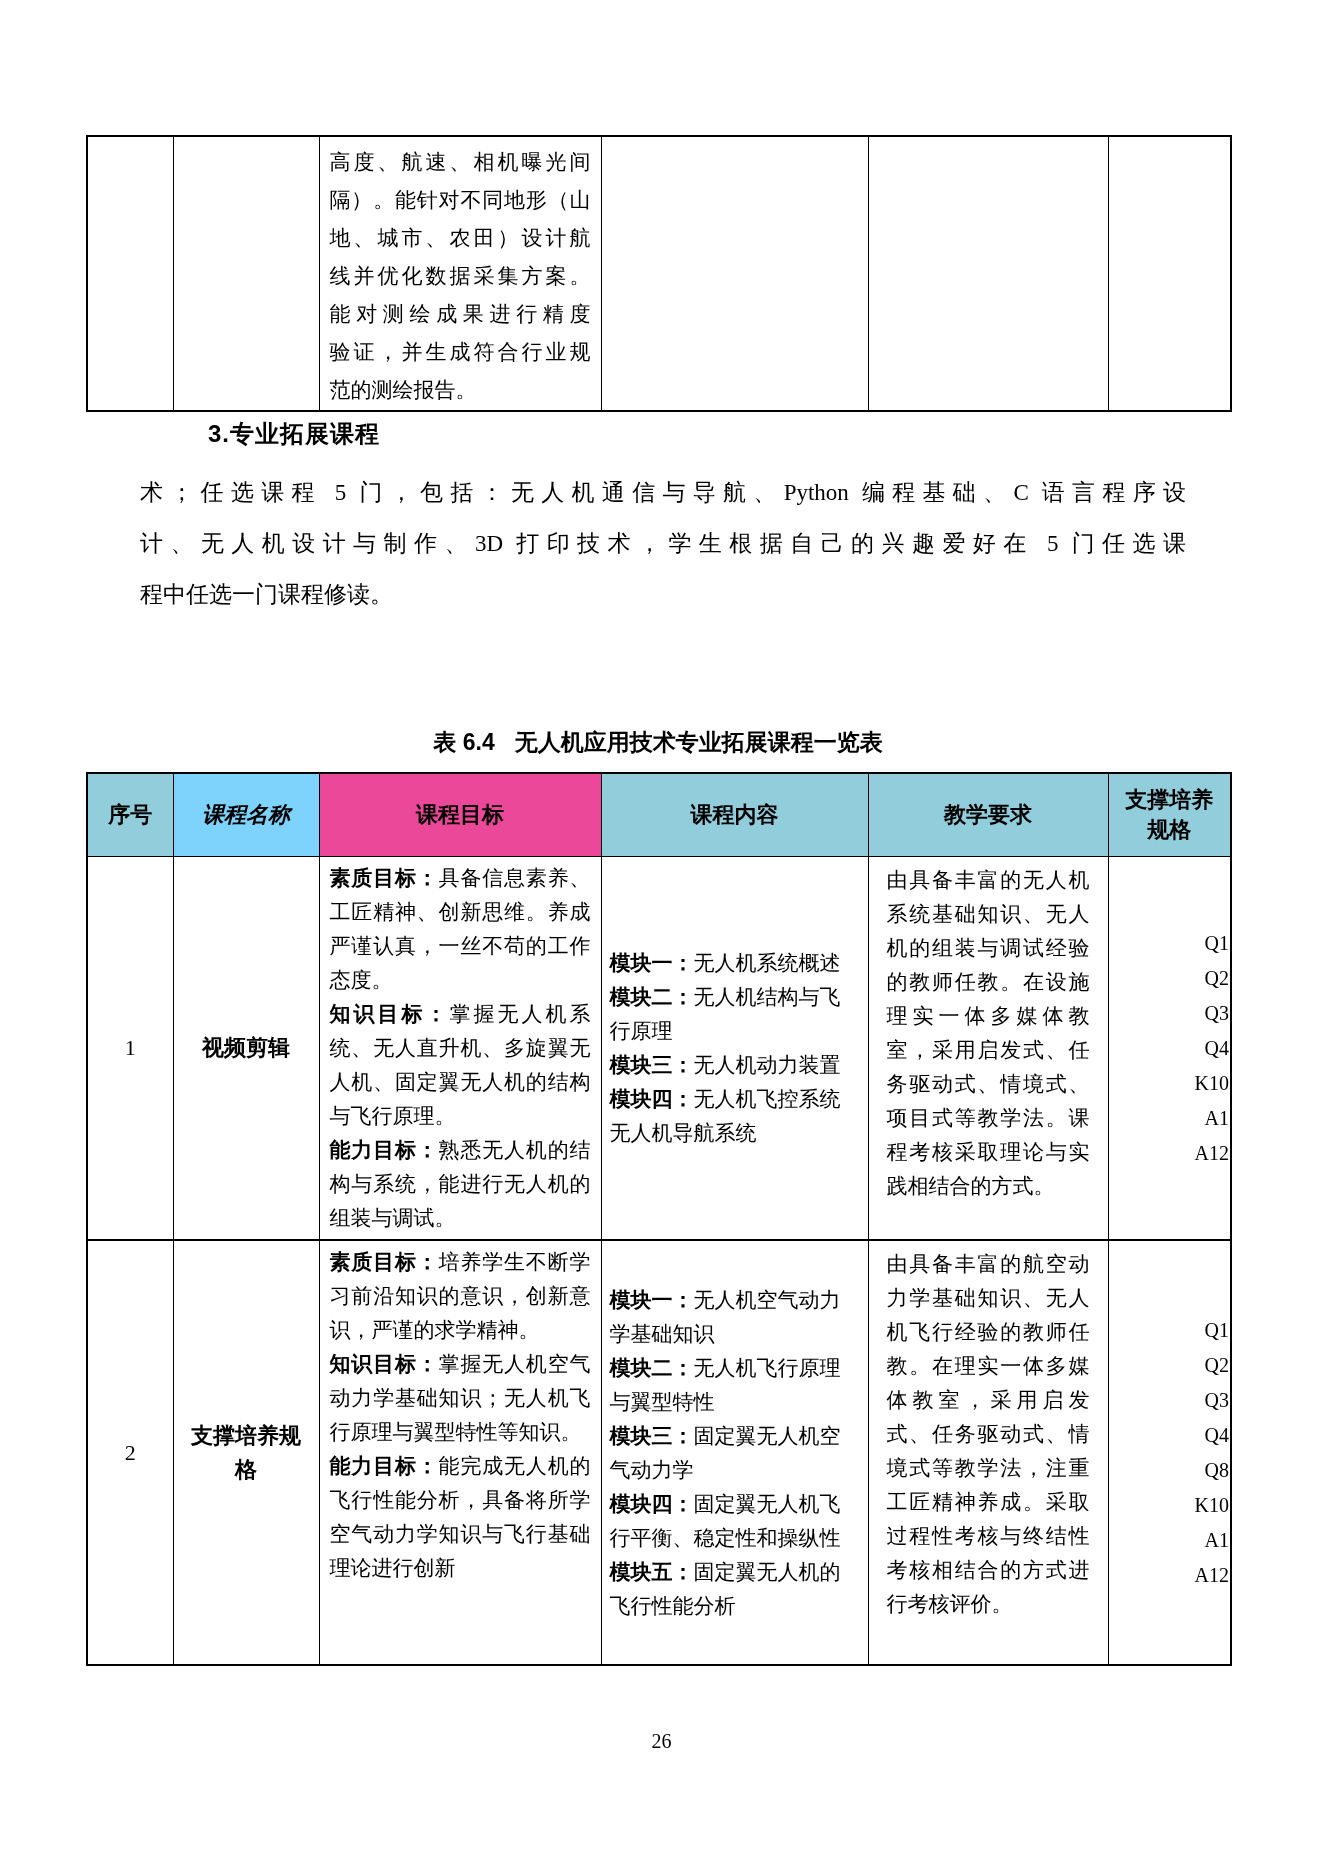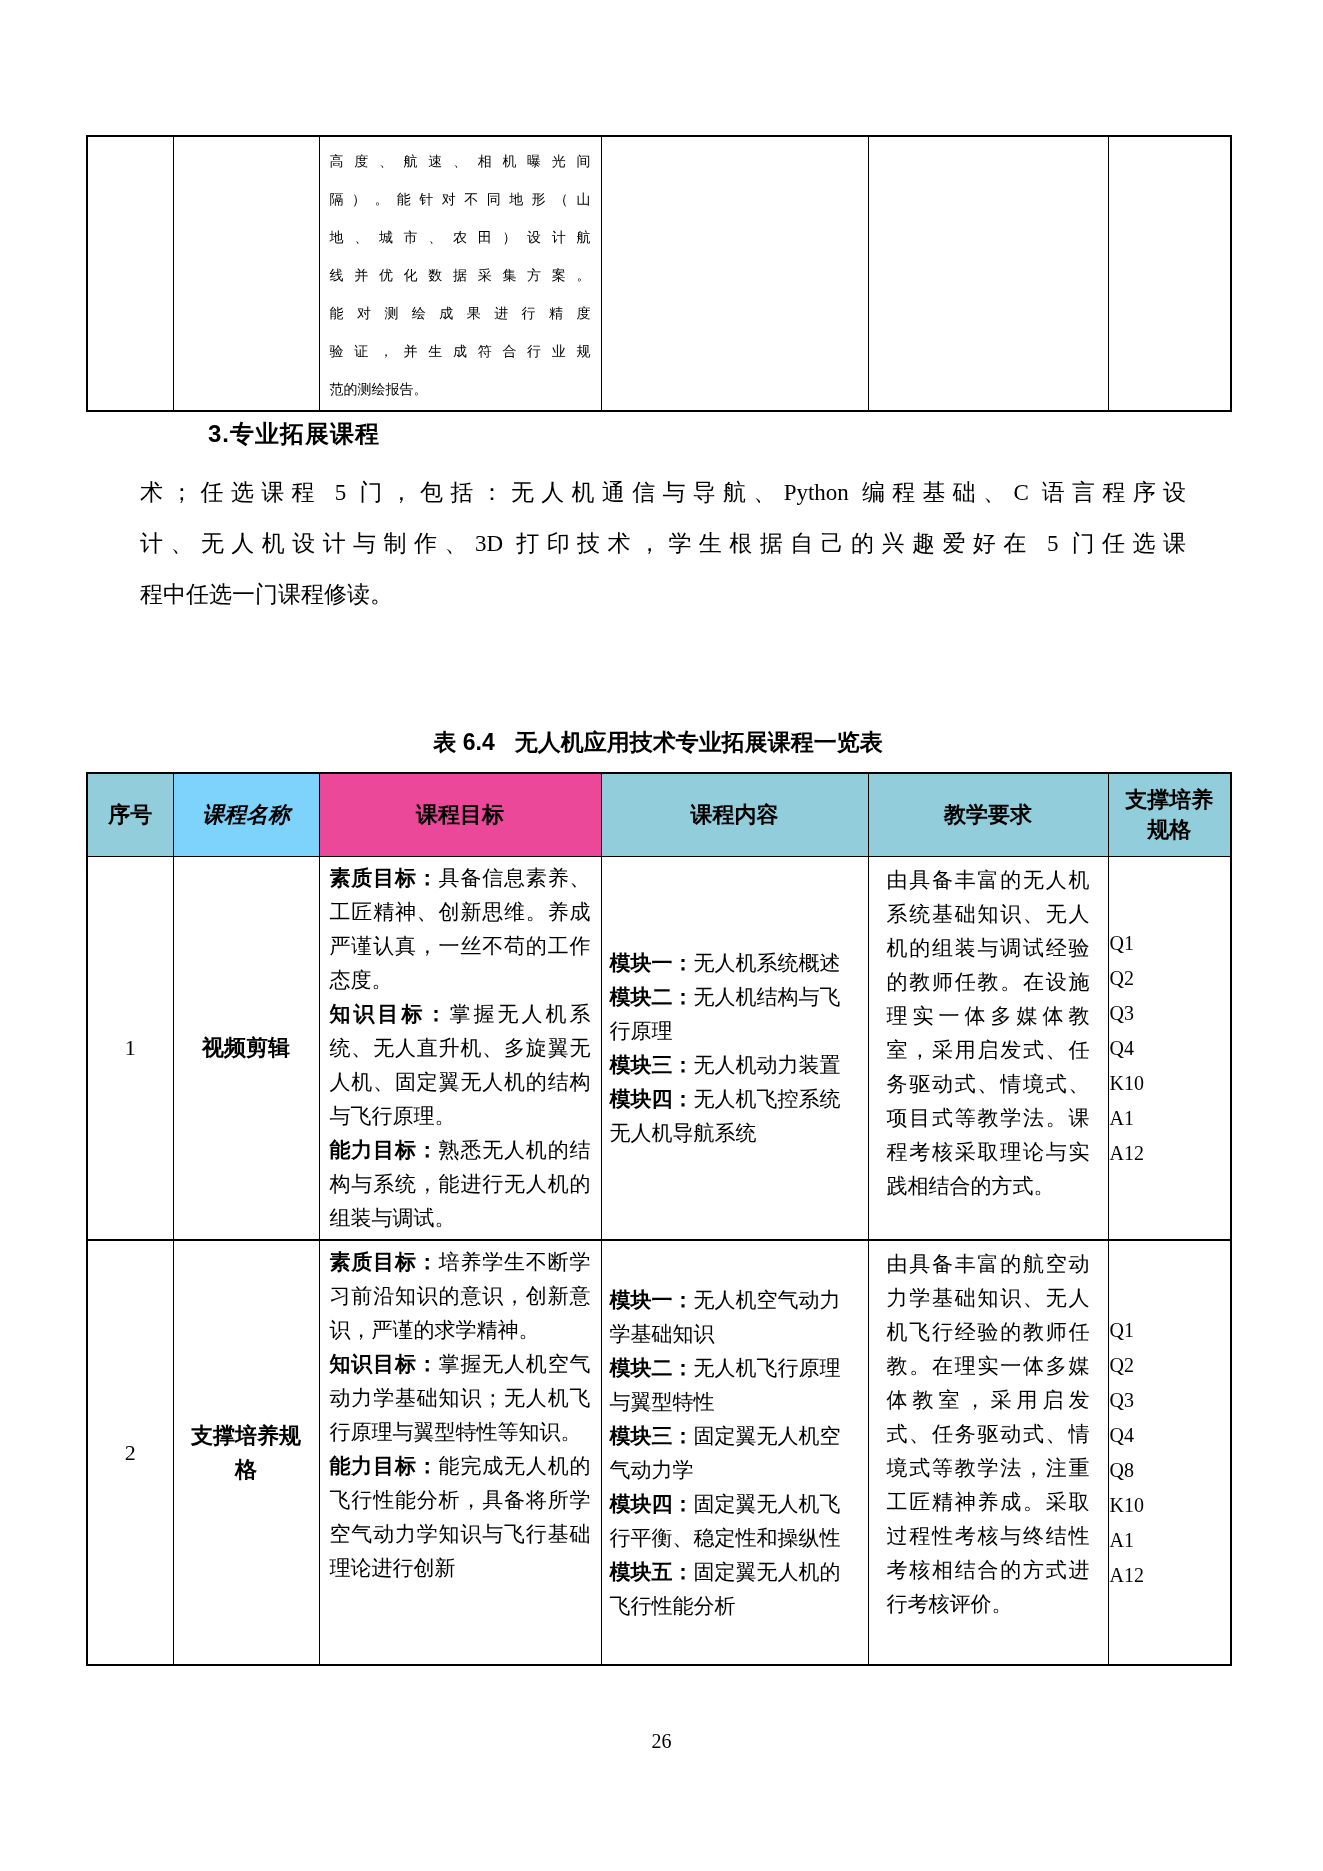--- a/index.html
+++ b/index.html
@@ -15,21 +15,21 @@
     position:absolute; left:86px; width:1144px;
     border-collapse:collapse; table-layout:fixed;
     border:2px solid #000;
   }
   .doc-table td, .doc-table th { border:1px solid #000; overflow:hidden; }
 
   
   .cont-table { top:135px; }
   .cont-table td { vertical-align:top; }
   .cont-row { height:275px; }
-  .cont-goal { padding:6px 10px 0 10px; font-size:14px; line-height:38px; }
+  .cont-goal { padding:6px 10px 0 10px; font-size:21px; line-height:38px; }
   .cline { text-align:justify; text-align-last:justify; }
   .cline-last { text-align:left; text-align-last:left; }
 
   
   .heading {
     position:absolute; left:208px; top:418px;
     font-size:24px; letter-spacing:1px;
   }
   .para { position:absolute; left:140px; top:467px; width:1046px; font-size:23px; }
   .pline { height:51px; line-height:51px; }
@@ -55,21 +55,21 @@
   .row2 td { border-top-width:2px; }
   .c-no   { text-align:center; vertical-align:middle; font-size:22px; }
   .c-name {
     text-align:center; vertical-align:middle; font-size:22px; line-height:34px;
     padding:0 10px; font-family:"Liberation Sans","DejaVu Sans",sans-serif; font-weight:bold;
   }
   .c-goal { vertical-align:top; padding:4px 10px; font-size:21px; line-height:34px; }
   .obj    { text-align:justify; }
   .c-content { vertical-align:middle; padding:0 8px; font-size:21px; line-height:34px; }
   .c-req  { vertical-align:top; padding:6px 18px; font-size:21px; line-height:34px; text-align:justify; }
-  .c-spec { vertical-align:middle; text-align:left; font-size:20px; }
+  .c-spec { vertical-align:middle; text-align:right; font-size:20px; }
   .spec-list div { line-height:35px; }
 
   .pageno {
     position:absolute; top:1730px; left:0; width:100%;
     text-align:center; font-size:20px;
   }
 </style>
 </head>
 <body>
 

